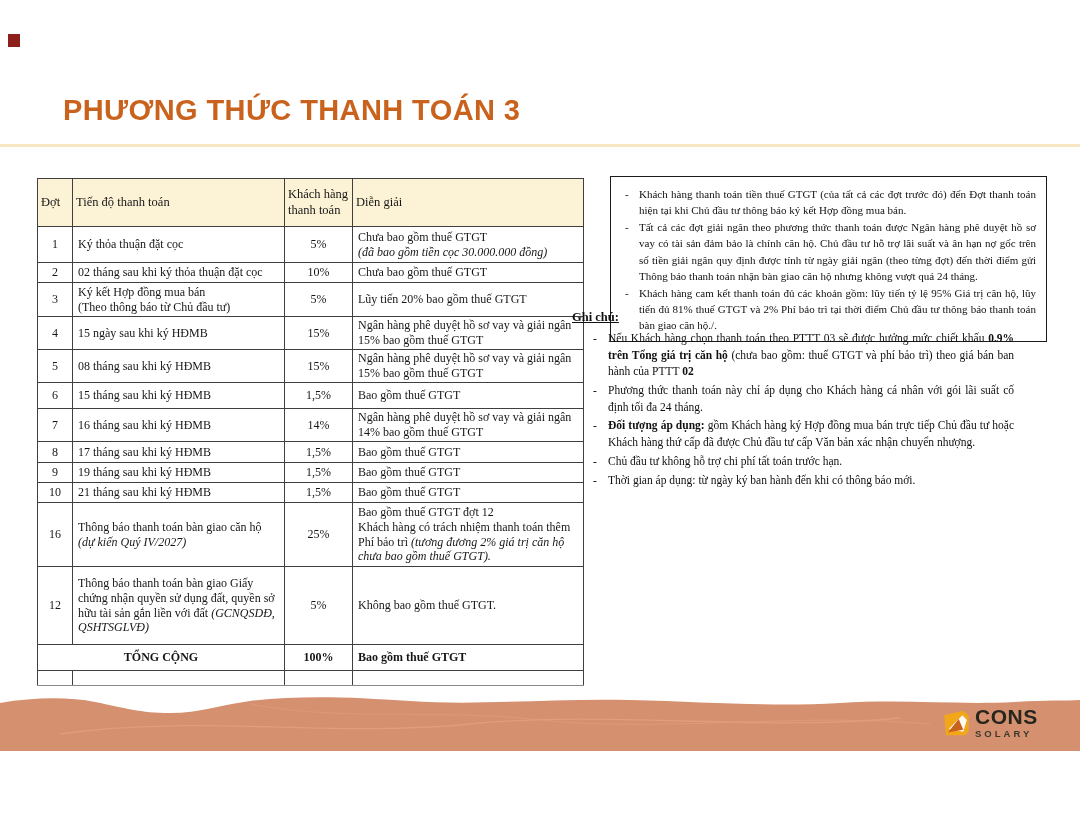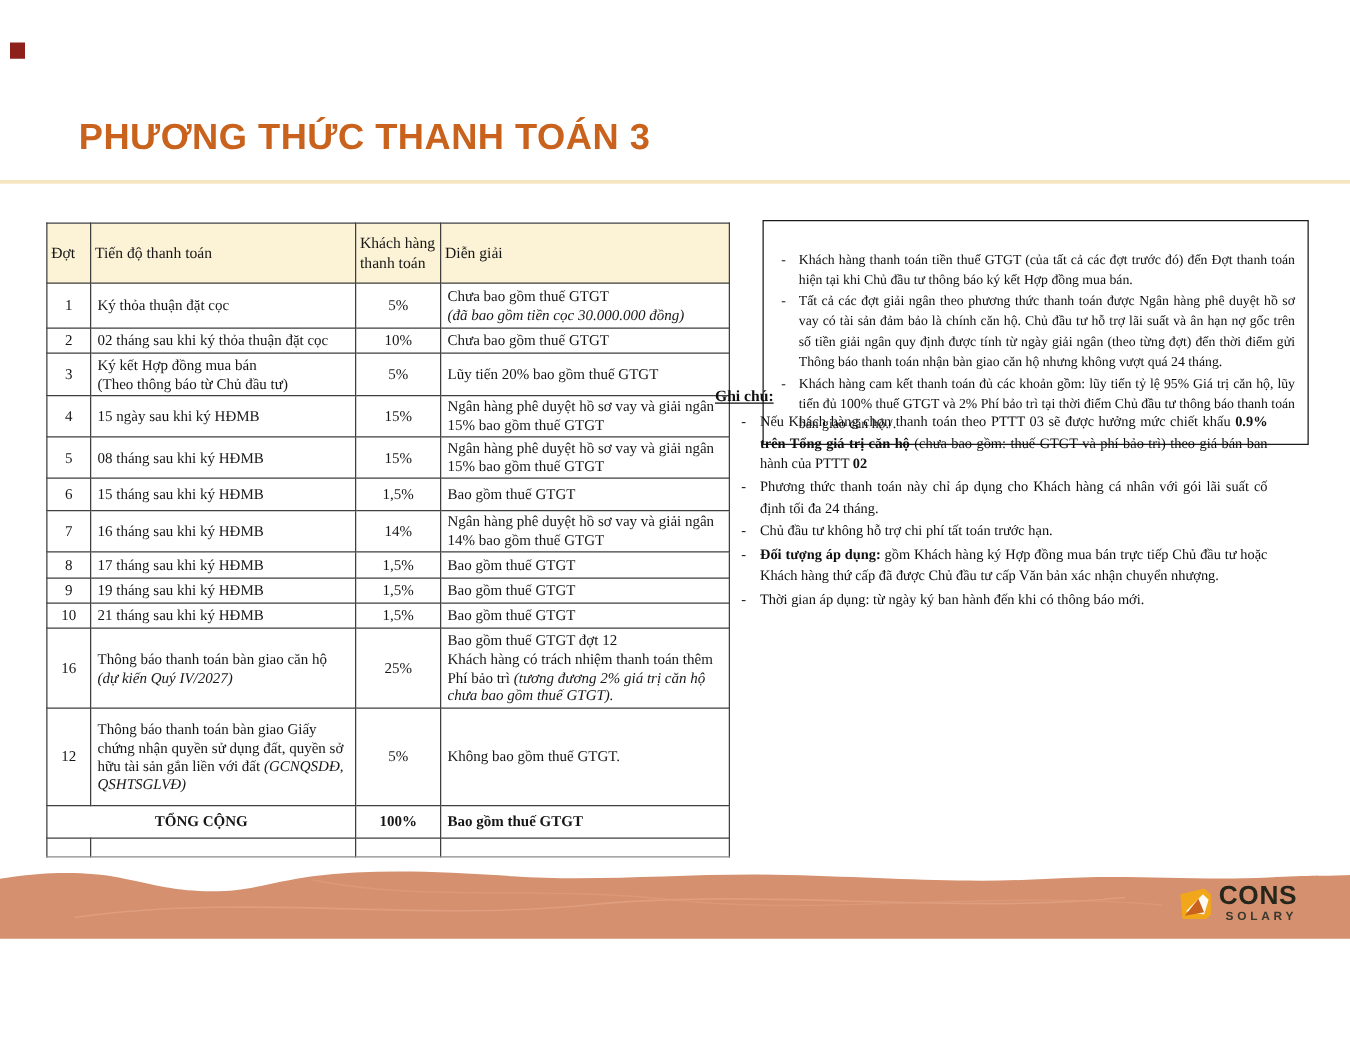--- a/index.html
+++ b/index.html
@@ -22,38 +22,38 @@
   table.pay th{background:#FCF2D5;font-size:12.5px;font-weight:normal;text-align:left;padding:2px 3px;}
   td.c{text-align:center;}
   td.dg,td.td-col{text-align:left;}
   .it{font-style:italic;}
   tr.total-row td{font-weight:bold;}
   tr.empty-row td{height:15px;border-bottom-color:#8a8a8a;}
 
   
   .notes-box{
     position:absolute;left:610px;top:176px;width:437px;box-sizing:border-box;
-    border:1px solid #1b1b1b;padding:23px 10px 7px 6px;
+    border:1px solid #1b1b1b;padding:9px 10px 7px 6px;
     font-size:11px;line-height:1.47;text-align:justify;color:#101010;
   }
   .note-item{position:relative;padding-left:22px;margin-bottom:1px;}
   .note-item::before{content:"-";position:absolute;left:8px;top:0;}
 
   
   .ghichu{position:absolute;left:572px;top:308px;width:442px;font-size:11.5px;line-height:1.45;color:#101010;}
   .ghichu-title{font-weight:bold;text-decoration:underline;font-size:12.5px;margin-bottom:4px;}
   .gc-item{position:relative;padding-left:36px;margin-bottom:2px;text-align:justify;}
   .gc-item::before{content:"-";position:absolute;left:21px;top:0;}
   .b{font-weight:bold;}
 
   
   .footer-wave{position:absolute;left:0;top:694px;width:1080px;height:64px;}
   .brand-logo{position:absolute;left:941px;top:706px;width:100px;height:46px;display:flex;align-items:flex-start;}
   .logo-mark{width:30px;height:29px;margin-top:3px;flex:0 0 auto;}
-  .logo-textcol{margin-left:4px;font-family:"Liberation Sans", sans-serif;text-align:right;}
+  .logo-textcol{margin-left:4px;font-family:"Liberation Sans", sans-serif;}
   .logo-text{font-size:21px;font-weight:900;letter-spacing:0.5px;color:#26261C;line-height:1;}
   .logo-subtext{font-size:9.5px;font-weight:bold;letter-spacing:3px;color:#3B392C;line-height:1;margin-top:2px;}
 </style>
 </head>
 <body>
 
 <div class="page">
 
   <div class="accent-square"></div>
 
@@ -167,29 +167,29 @@
         <td></td>
         <td></td>
       </tr>
     </tbody>
       </table>
   </div>
 
   <div class="notes-box">
     <div class="note-item">Khách hàng thanh toán tiền thuế GTGT (của tất cả các đợt trước đó) đến Đợt thanh toán hiện tại khi Chủ đầu tư thông báo ký kết Hợp đồng mua bán.</div>
     <div class="note-item">Tất cả các đợt giải ngân theo phương thức thanh toán được Ngân hàng phê duyệt hồ sơ vay có tài sản đảm bảo là chính căn hộ. Chủ đầu tư hỗ trợ lãi suất và ân hạn nợ gốc trên số tiền giải ngân quy định được tính từ ngày giải ngân (theo từng đợt) đến thời điểm gửi Thông báo thanh toán nhận bàn giao căn hộ nhưng không vượt quá 24 tháng.</div>
-    <div class="note-item">Khách hàng cam kết thanh toán đủ các khoản gồm: lũy tiến tỷ lệ 95% Giá trị căn hộ, lũy tiến đủ 100% thuế GTGT và 2% Phí bảo trì tại thời điểm Chủ đầu tư thông báo thanh toán bàn giao căn hộ./.</div>
+    <div class="note-item">Khách hàng cam kết thanh toán đủ các khoản gồm: lũy tiến tỷ lệ 95% Giá trị căn hộ, lũy tiến đủ 81% thuế GTGT và 2% Phí bảo trì tại thời điểm Chủ đầu tư thông báo thanh toán bàn giao căn hộ./.</div>
   </div>
 
   <div class="ghichu">
     <div class="ghichu-title">Ghi chú:</div>
     <div class="gc-item"><span>Nếu Khách hàng chọn thanh toán theo PTTT 03 sẽ được hưởng mức chiết khấu </span><span class="b">0.9% trên Tổng giá trị căn hộ</span><span> (chưa bao gồm: thuế GTGT và phí bảo trì) theo giá bán ban hành của PTTT </span><span class="b">02</span></div>
     <div class="gc-item">Phương thức thanh toán này chỉ áp dụng cho Khách hàng cá nhân với gói lãi suất cố định tối đa 24 tháng.</div>
+    <div class="gc-item"><span class="b">Đối tượng áp dụng:</span><span> gồm Khách hàng ký Hợp đồng mua bán trực tiếp Chủ đầu tư hoặc Khách hàng thứ cấp đã được Chủ đầu tư cấp Văn bản xác nhận chuyển nhượng.</span></div>
     <div class="gc-item">Chủ đầu tư không hỗ trợ chi phí tất toán trước hạn.</div>
-    <div class="gc-item"><span class="b">Đối tượng áp dụng:</span><span> gồm Khách hàng ký Hợp đồng mua bán trực tiếp Chủ đầu tư hoặc Khách hàng thứ cấp đã được Chủ đầu tư cấp Văn bản xác nhận chuyển nhượng.</span></div>
     <div class="gc-item">Thời gian áp dụng: từ ngày ký ban hành đến khi có thông báo mới.</div>
   </div>
 
   <svg class="footer-wave" viewBox="0 0 1080 64" preserveAspectRatio="none">
     <path d="M0,9 C35,3 70,3 95,8 C125,14 140,19 170,19 C200,19 220,11 250,7 C300,1 350,3 410,7 C480,12 550,4 630,6 C710,8 770,13 840,9 C905,5 955,11 1015,8 C1045,6 1065,7 1080,6 L1080,57 L0,57 Z" fill="#D5906F"></path>
     <path d="M60,40 C200,20 330,44 470,30 C610,16 760,38 900,24" fill="none" stroke="#E2A486" stroke-width="1.3" opacity="0.7"></path>
     <path d="M250,10 C340,28 430,14 540,26 C660,39 790,18 930,30" fill="none" stroke="#DE9D7E" stroke-width="1.1" opacity="0.7"></path>
   </svg>
 
   <div class="brand-logo">

